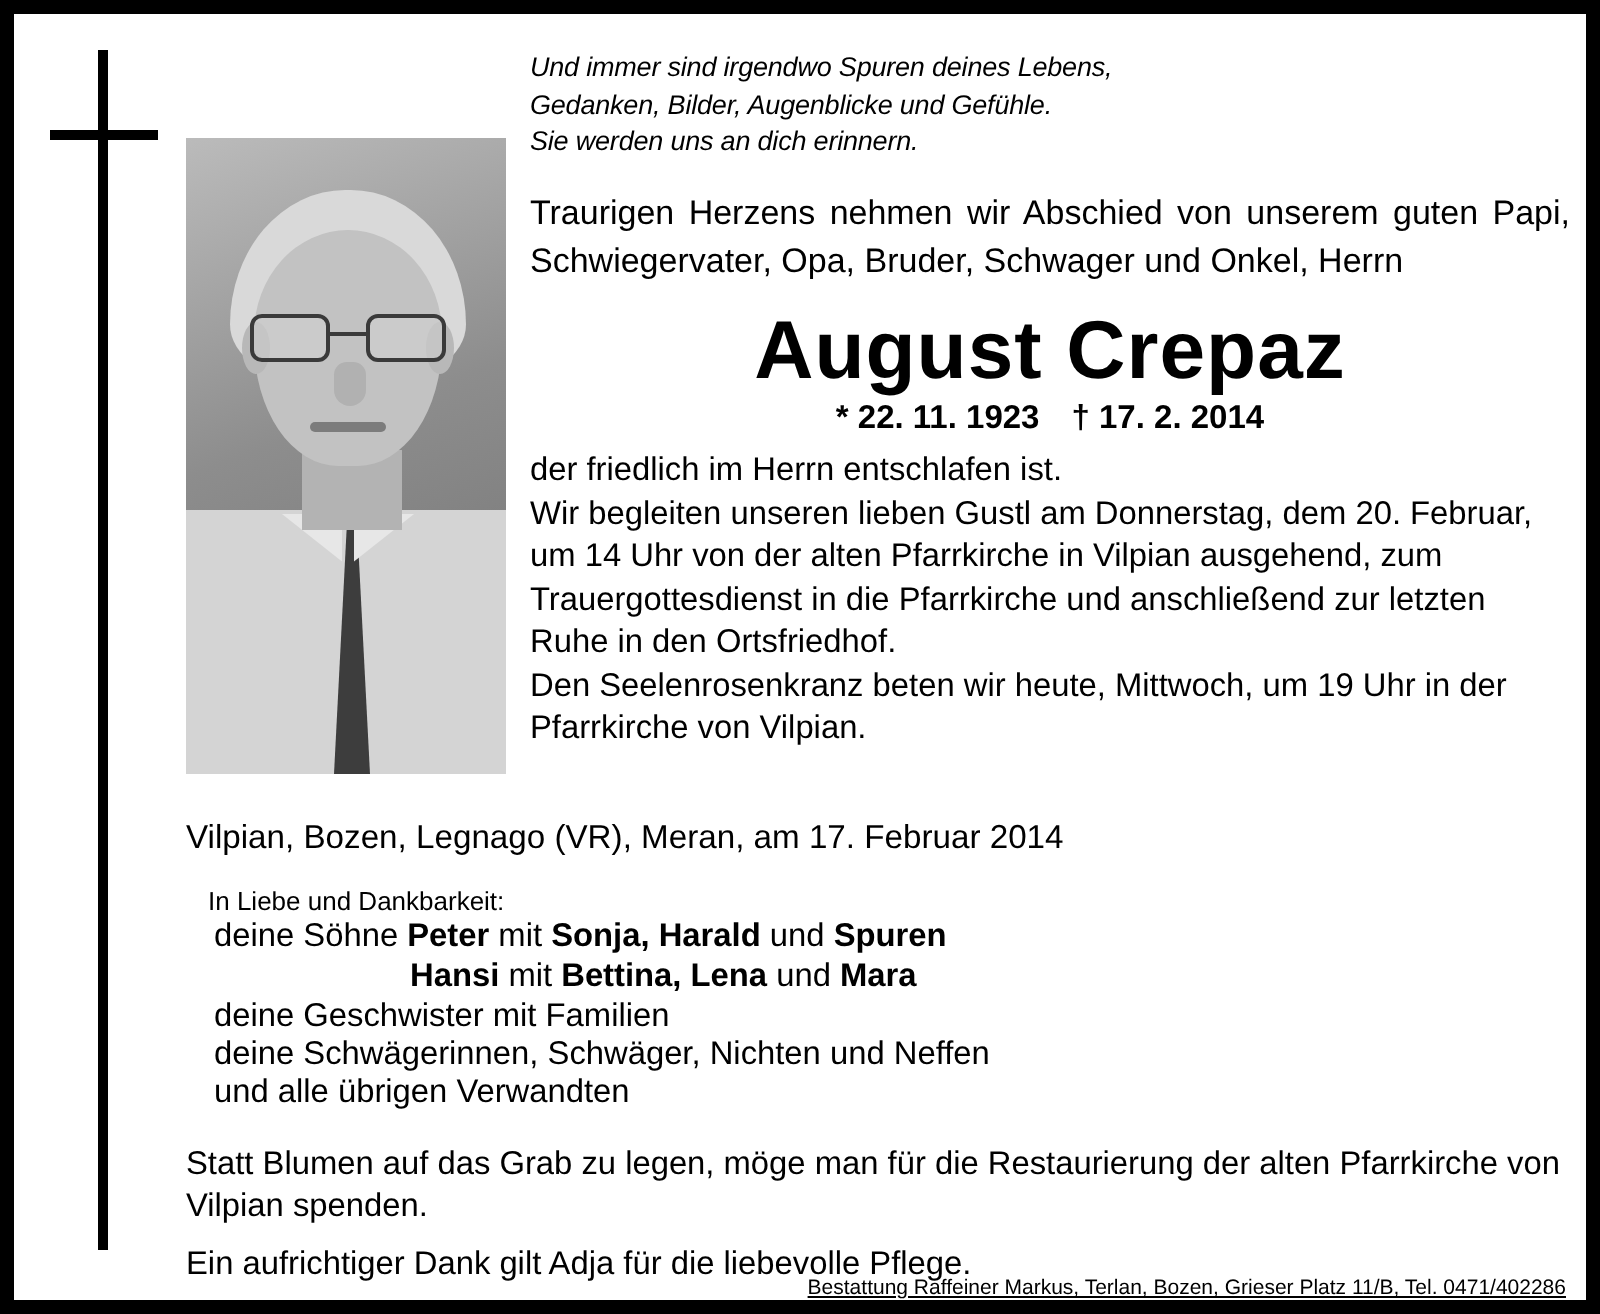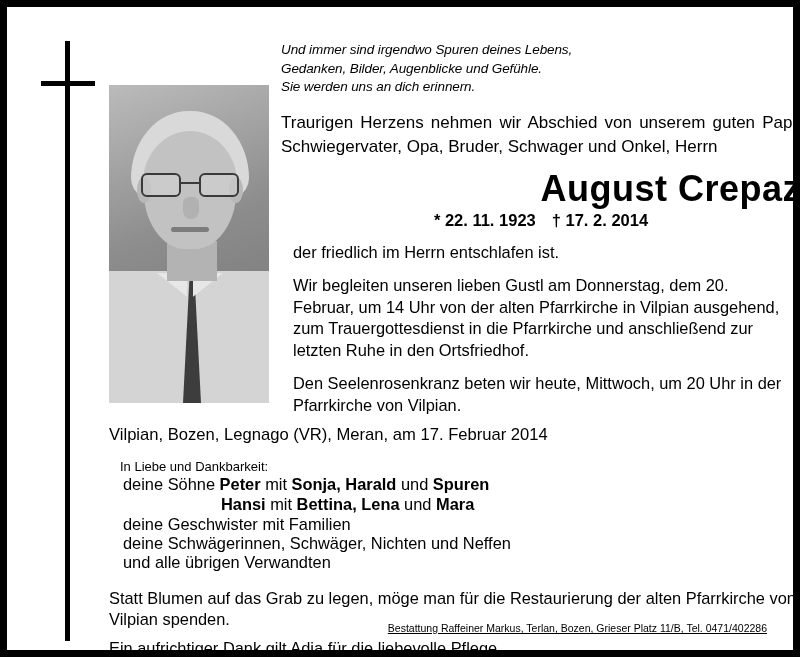--- a/index.html
+++ b/index.html
@@ -14,21 +14,21 @@
     font-family: "Liberation Sans", sans-serif;
     color: #000000;
     overflow: hidden;
   }
   .obituary {
     position: relative;
     width: 800px;
     height: 657px;
     border: 7px solid #000000;
     background: #ffffff;
-    padding: 16px;
+    padding: 0;
   }
   .inner {
     position: relative;
     width: 100%;
     height: 100%;
     padding: 14px 18px 4px 18px;
   }
 
   
   .cross {
@@ -178,40 +178,40 @@
     letter-spacing: -0.1px;
   }
   .intro {
     font-size: 17px;
     line-height: 1.42;
     margin: 0 0 4px 0;
     text-align: justify;
     text-align-last: left;
   }
   .name {
-    font-size: 36px;
+    font-size: 41px;
     font-weight: bold;
-    text-align: right;
+    text-align: center;
     letter-spacing: 0.5px;
     margin: 10px 0 2px 0;
     line-height: 1.1;
   }
   .dates {
     text-align: center;
     font-size: 16.5px;
     font-weight: bold;
     margin: 0 0 6px 0;
   }
   .dates .sep { display: inline-block; width: 16px; }
   .body-text {
     font-size: 16.4px;
     line-height: 1.31;
     margin: 0;
   }
-  .body-text p { margin: 12px; }
+  .body-text p { margin: 0; }
 
   
   .lower {
     position: absolute;
     left: 86px;
     top: 402px;
     width: 696px;
   }
   .places {
     font-size: 16.6px;
@@ -289,21 +289,21 @@
 Gedanken, Bilder, Augenblicke und Gefühle.
 Sie werden uns an dich erinnern.</div>
       <div class="intro">Traurigen Herzens nehmen wir Abschied von unserem guten Papi, Schwiegervater, Opa, Bruder, Schwager und Onkel, Herrn</div>
       <div class="name">August Crepaz</div>
       <div class="dates">
         <span>* 22. 11. 1923</span><span class="sep"></span><span>† 17. 2. 2014</span>
       </div>
       <div class="body-text">
         <p>der friedlich im Herrn entschlafen ist.</p>
         <p>Wir begleiten unseren lieben Gustl am Donnerstag, dem 20. Februar, um 14 Uhr von der alten Pfarrkirche in Vilpian ausgehend, zum Trauergottesdienst in die Pfarrkirche und anschließend zur letzten Ruhe in den Ortsfriedhof.</p>
-        <p>Den Seelenrosenkranz beten wir heute, Mittwoch, um 20 Uhr in der Pfarrkirche von Vilpian.</p>
+        <p>Den Seelenrosenkranz beten wir heute, Mittwoch, um 19 Uhr in der Pfarrkirche von Vilpian.</p>
       </div>
     </div>
 
     <div class="lower">
       <div class="places">Vilpian, Bozen, Legnago (VR), Meran, am 17. Februar 2014</div>
 
       <div class="thanks-head">In Liebe und Dankbarkeit:</div>
 
       <div class="family-line center1">
         <span>deine Söhne </span><b>Peter</b><span> mit </span><b>Sonja, Harald</b><span> und </span><b>Spuren</b>

